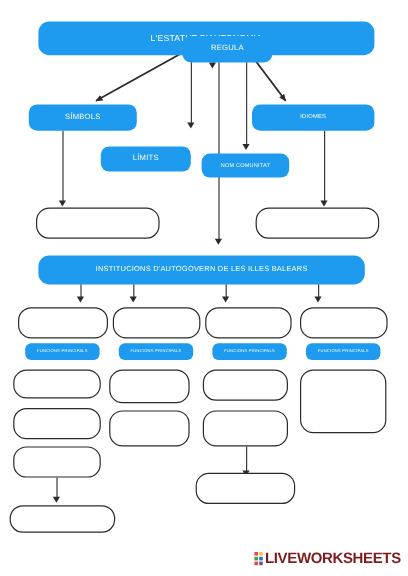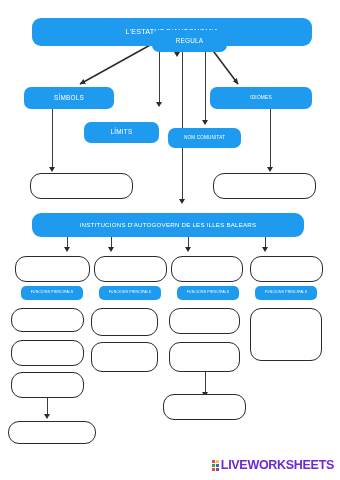--- a/index.html
+++ b/index.html
@@ -72,21 +72,21 @@
     right: 6px;
     bottom: 8px;
     display: flex;
     align-items: center;
     gap: 2px;
   }
   #watermark .wm-text {
     font-family: "Liberation Sans", sans-serif;
     font-weight: bold;
     font-size: 12.5px;
-    color: #6d28d9;
+    color: #7f1d1d;
     letter-spacing: -0.3px;
   }
   .wm-grid {
     display: grid;
     grid-template-columns: 3px 3px;
     grid-template-rows: 3px 3px 3px;
     gap: 1px;
   }
   .wm-grid i { display: block; width: 3px; height: 3px; }
 </style>

